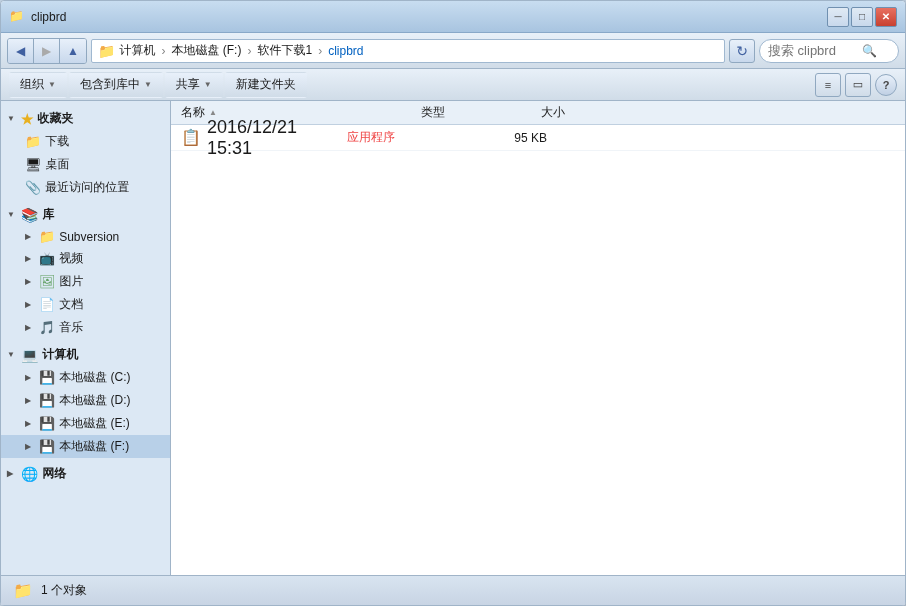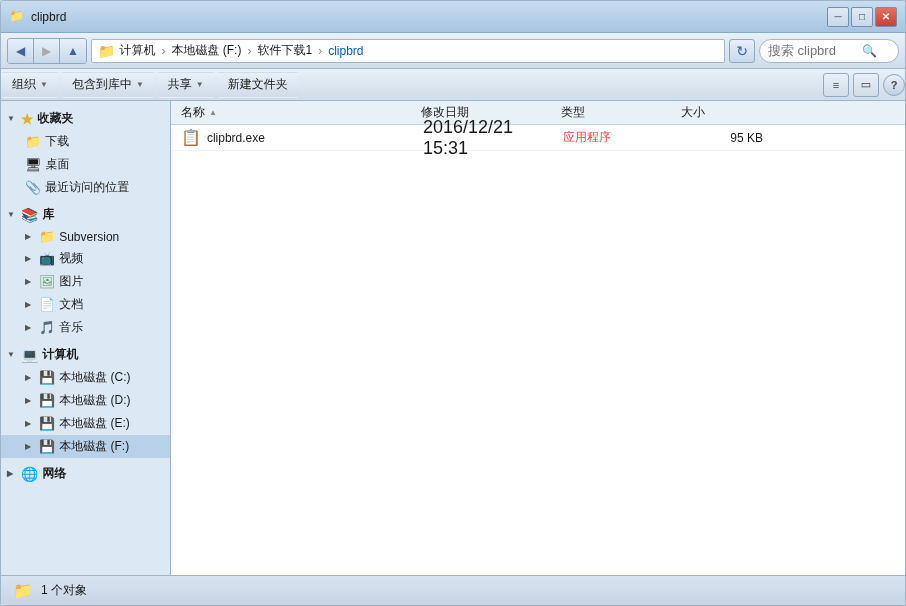--- a/index.html
+++ b/index.html
@@ -161,21 +161,21 @@
       background: transparent;
     }
 
     
     .toolbar {
       height: 32px;
       background: linear-gradient(to bottom, #e8f0f8, #d0dce8);
       border-bottom: 1px solid #a0b4c8;
       display: flex;
       align-items: center;
-      padding: 0 0;
+      padding: 0 8px;
       gap: 2px;
     }
     .tool-btn {
       height: 26px;
       padding: 0 10px;
       background: linear-gradient(to bottom, #e8f0fa, #d0dce8);
       border: 1px solid transparent;
       border-radius: 3px;
       cursor: pointer;
       display: flex;
@@ -496,34 +496,30 @@
       </div>
 
     </div>
 
     <div class="file-list">
       <div class="file-list-header">
         <div class="file-col col-name">
           <span>名称</span>
           <span class="sort-arrow">▲</span>
         </div>
-        <div class="file-col col-date">
-          <span>修改日期</span>
-        </div>
         <div class="file-col col-type">
           <span>类型</span>
         </div>
         <div class="file-col col-size">
           <span>大小</span>
         </div>
       </div>
 
       <div class="file-item">
         <span class="file-item-icon">📋</span>
-        <span class="file-item-name">clipbrd.exe</span>
         <span class="file-item-date">2016/12/21 15:31</span>
         <span class="file-item-type">应用程序</span>
         <span class="file-item-size">95 KB</span>
       </div>
     </div>
 
   </div>
 
   <div class="status-bar">
     <span class="status-folder-icon">📁</span>

